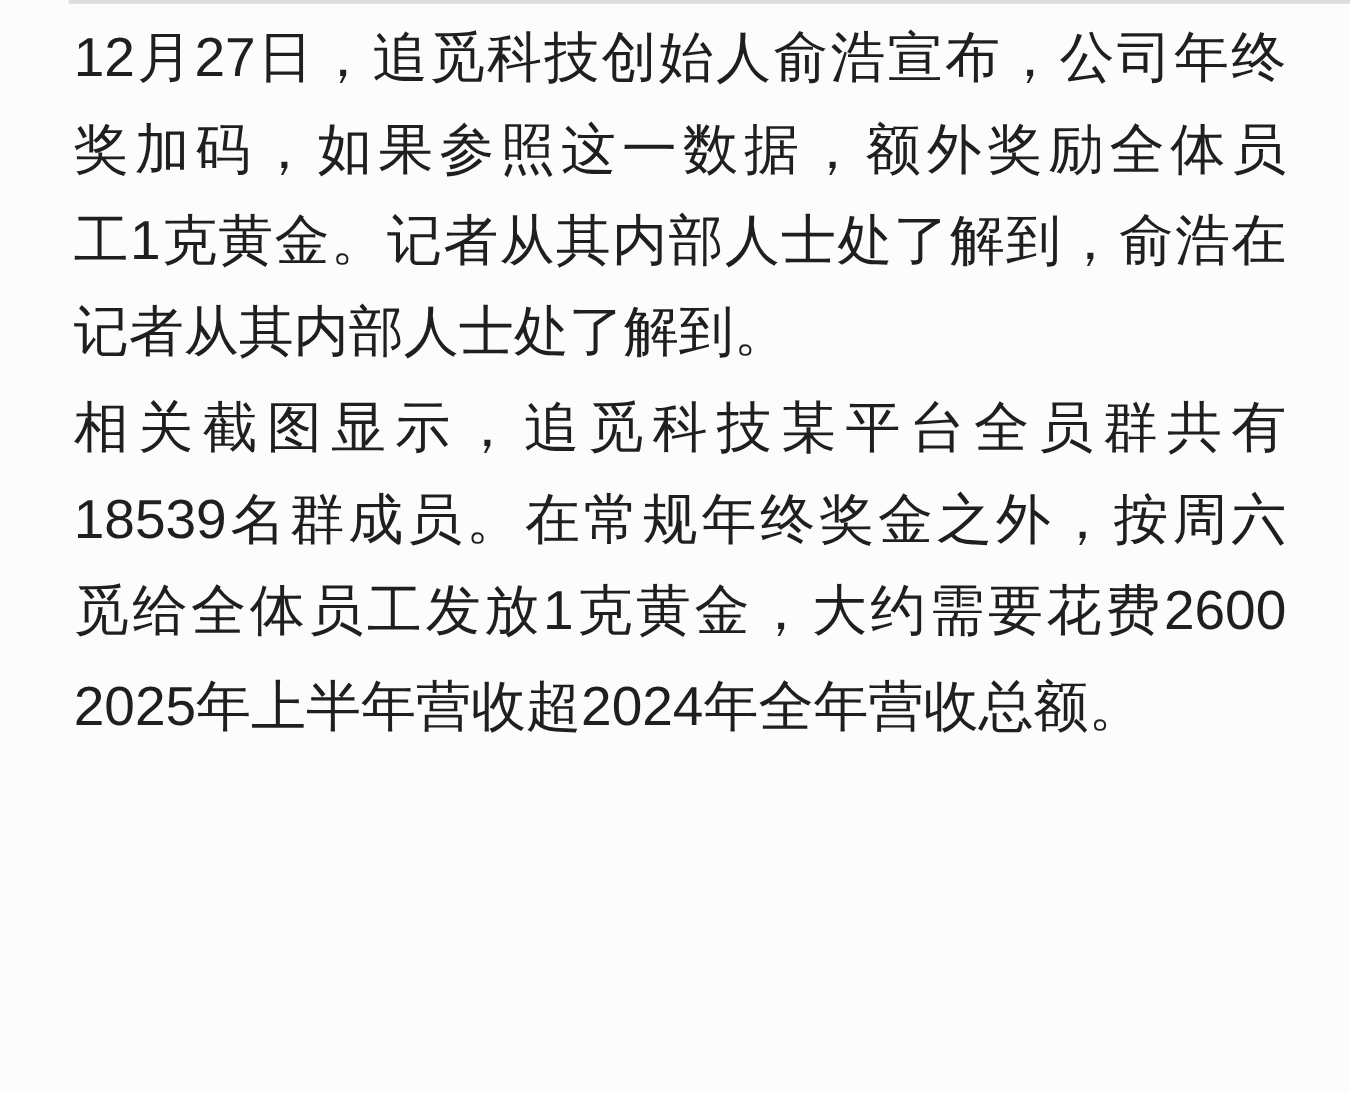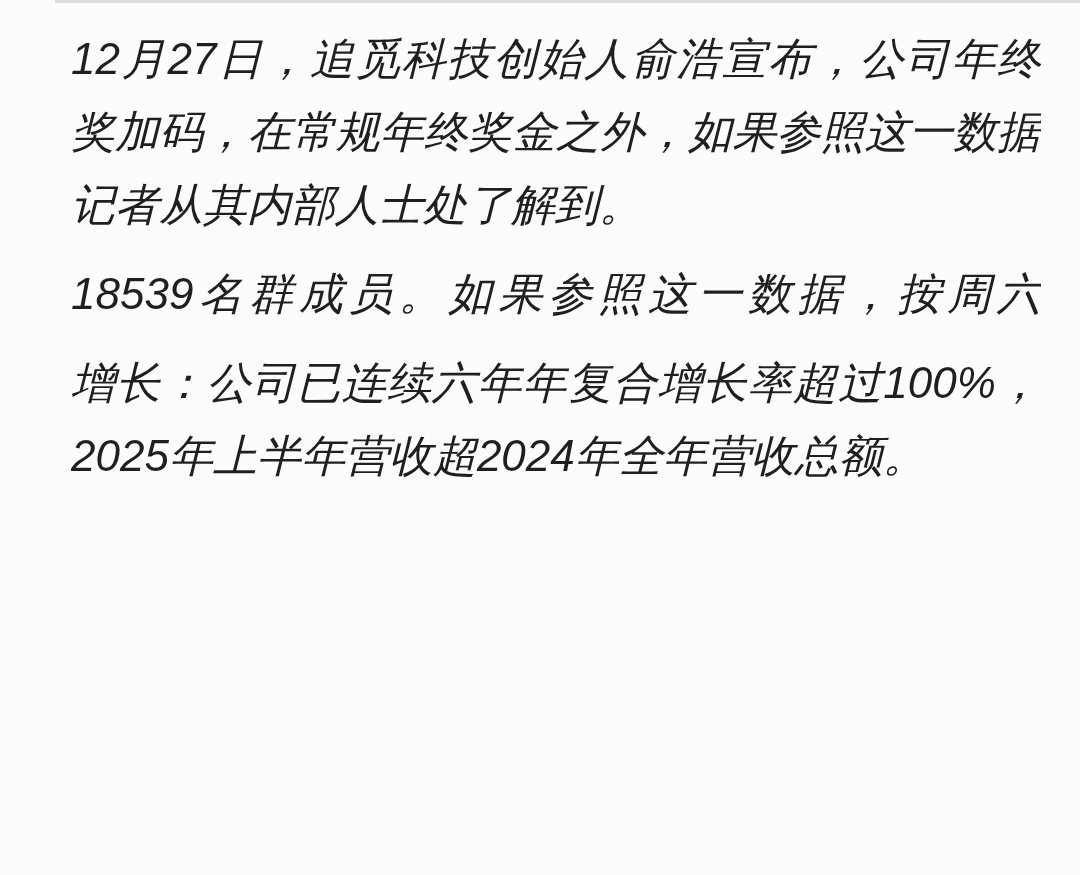--- a/index.html
+++ b/index.html
@@ -23,22 +23,21 @@
     height: 3px;
     background: #dcdcdc;
   }
   .article {
     padding: 6px 55px 0 55px;
     font-size: 44px;
     line-height: 73px;
     letter-spacing: 0;
   }
   .paragraph {
-    margin: 16px;
-    font-style: italic;
+    margin: 4px;
   }
   .text-line {
     width: 970px;
     text-align: justify;
     text-align-last: justify;
     text-justify: inter-character;
     white-space: nowrap;
     overflow: hidden;
   }
   .text-line.last {
@@ -47,26 +46,28 @@
 </style>
 </head>
 <body style="background: rgb(252, 252, 252); color: rgb(31, 31, 31);">
 
 <div class="top-edge-line" style="background: rgb(220, 220, 220);"></div>
 
 <div class="article">
 
   <div class="paragraph">
     <div class="text-line">12月27日，追觅科技创始人俞浩宣布，公司年终</div>
-    <div class="text-line">奖加码，在常规年终奖金之外，如果参照这一数据</div>
+    <div class="text-line">奖加码，如果参照这一数据，额外奖励全体员</div>
+    <div class="text-line">工1克黄金。记者从其内部人士处了解到，俞浩在</div>
     <div class="text-line last">记者从其内部人士处了解到。</div>
   </div>
 
   <div class="paragraph">
-    <div class="text-line">18539名群成员。如果参照这一数据，按周六</div>
+    <div class="text-line">相关截图显示，追觅科技某平台全员群共有</div>
+    <div class="text-line">18539名群成员。在常规年终奖金之外，按周六</div>
+    <div class="text-line">觅给全体员工发放1克黄金，大约需要花费2600</div>
   </div>
 
   <div class="paragraph">
-    <div class="text-line">增长：公司已连续六年年复合增长率超过100%，</div>
     <div class="text-line last">2025年上半年营收超2024年全年营收总额。</div>
   </div>
 
 </div>
 
 </body></html>

